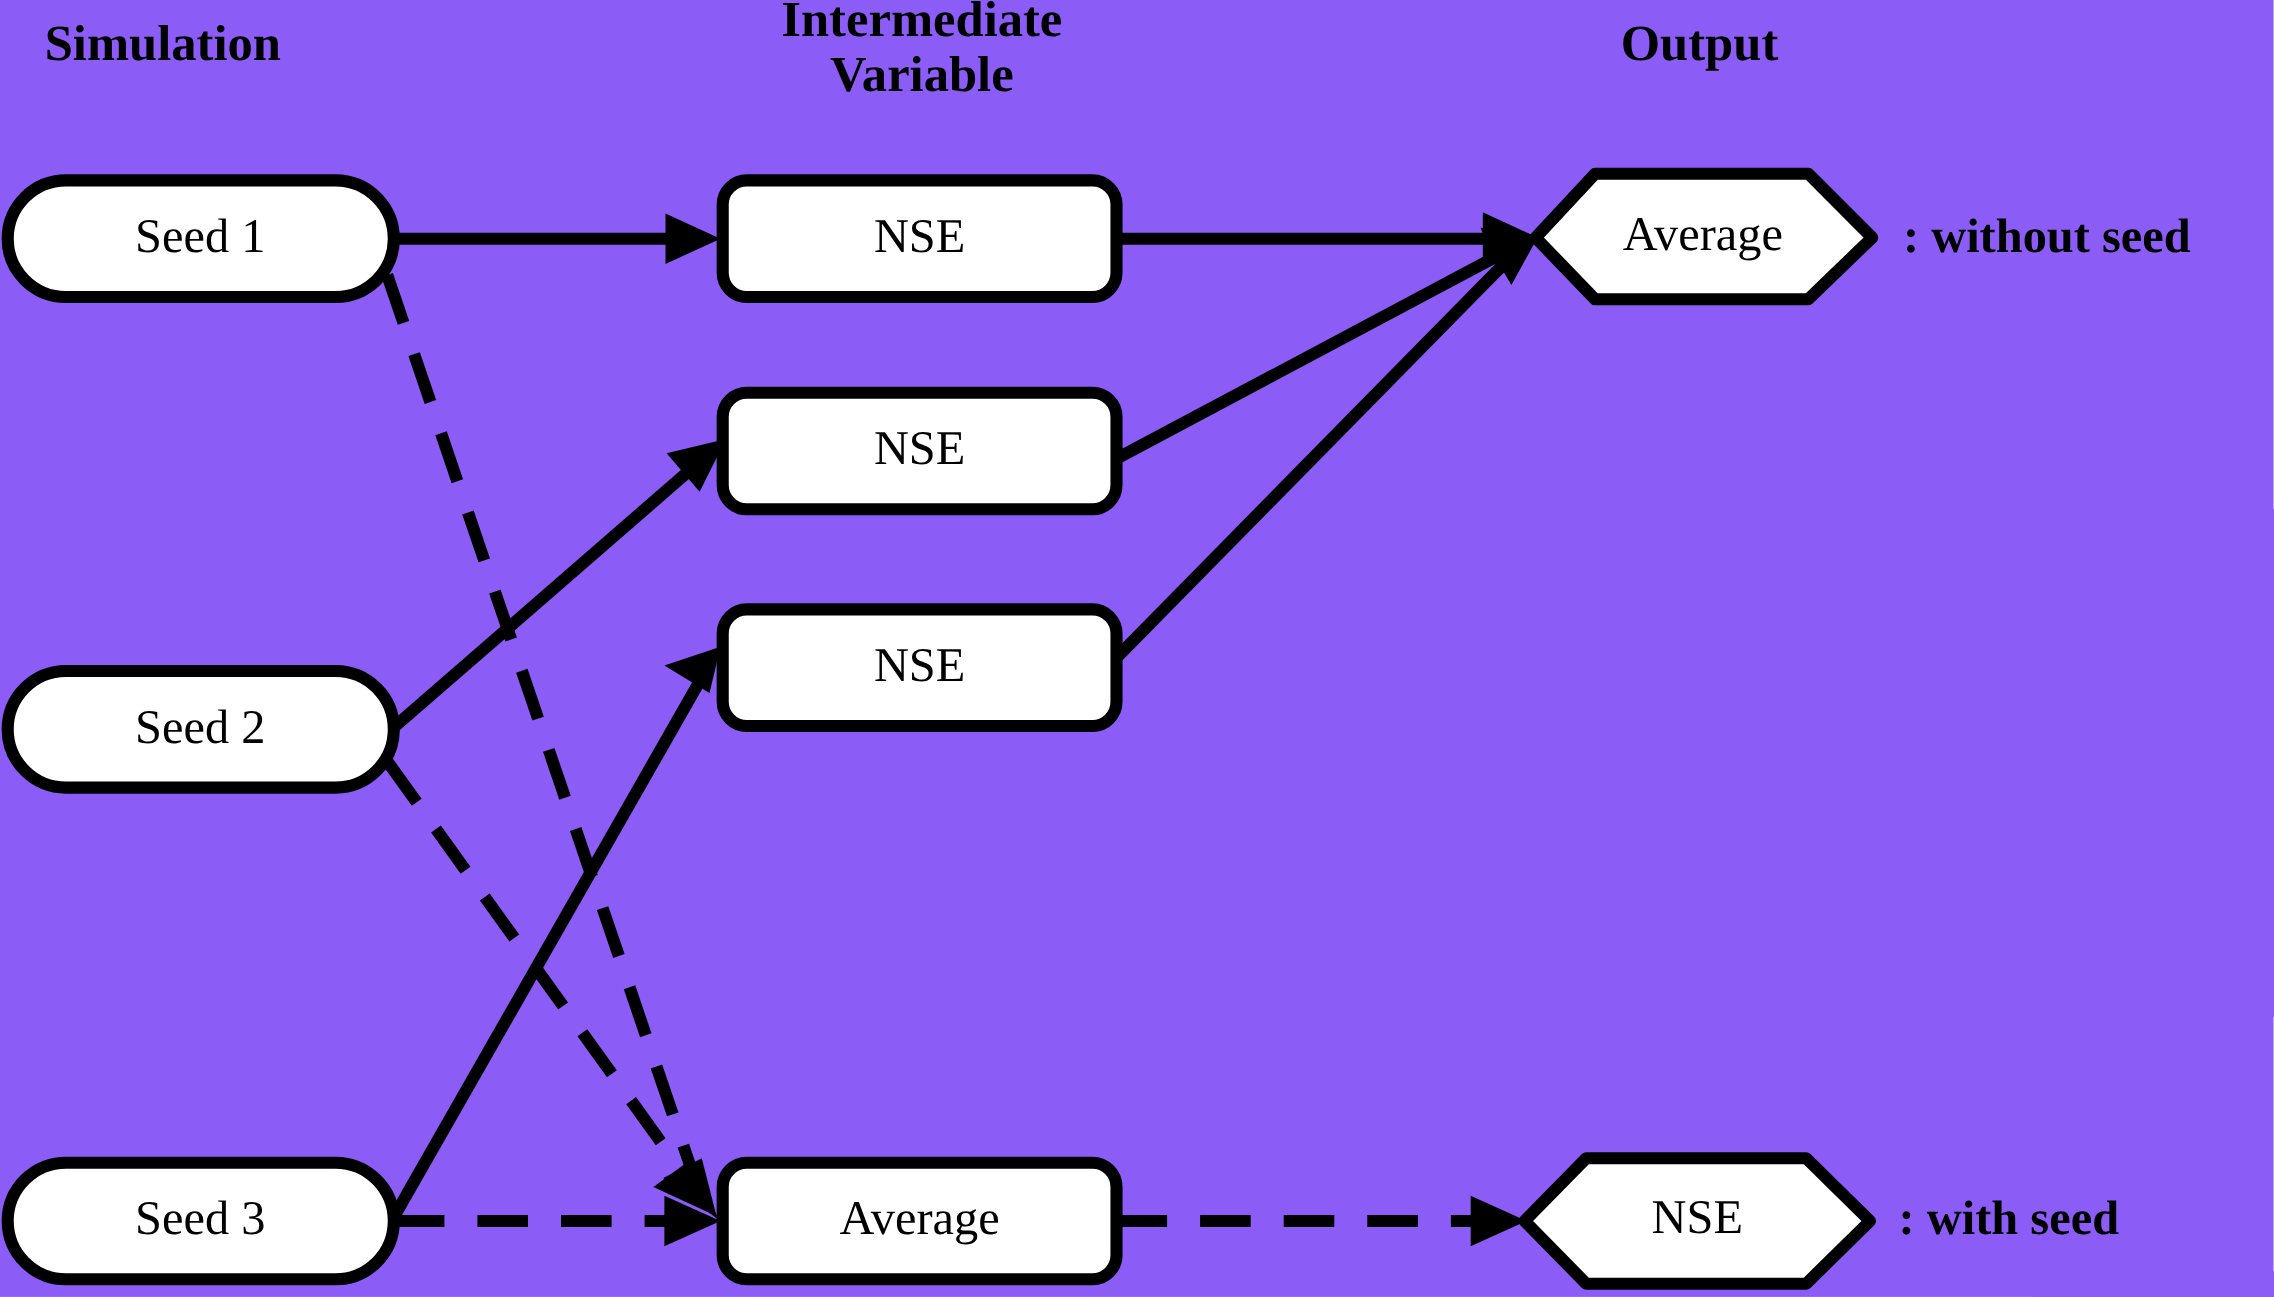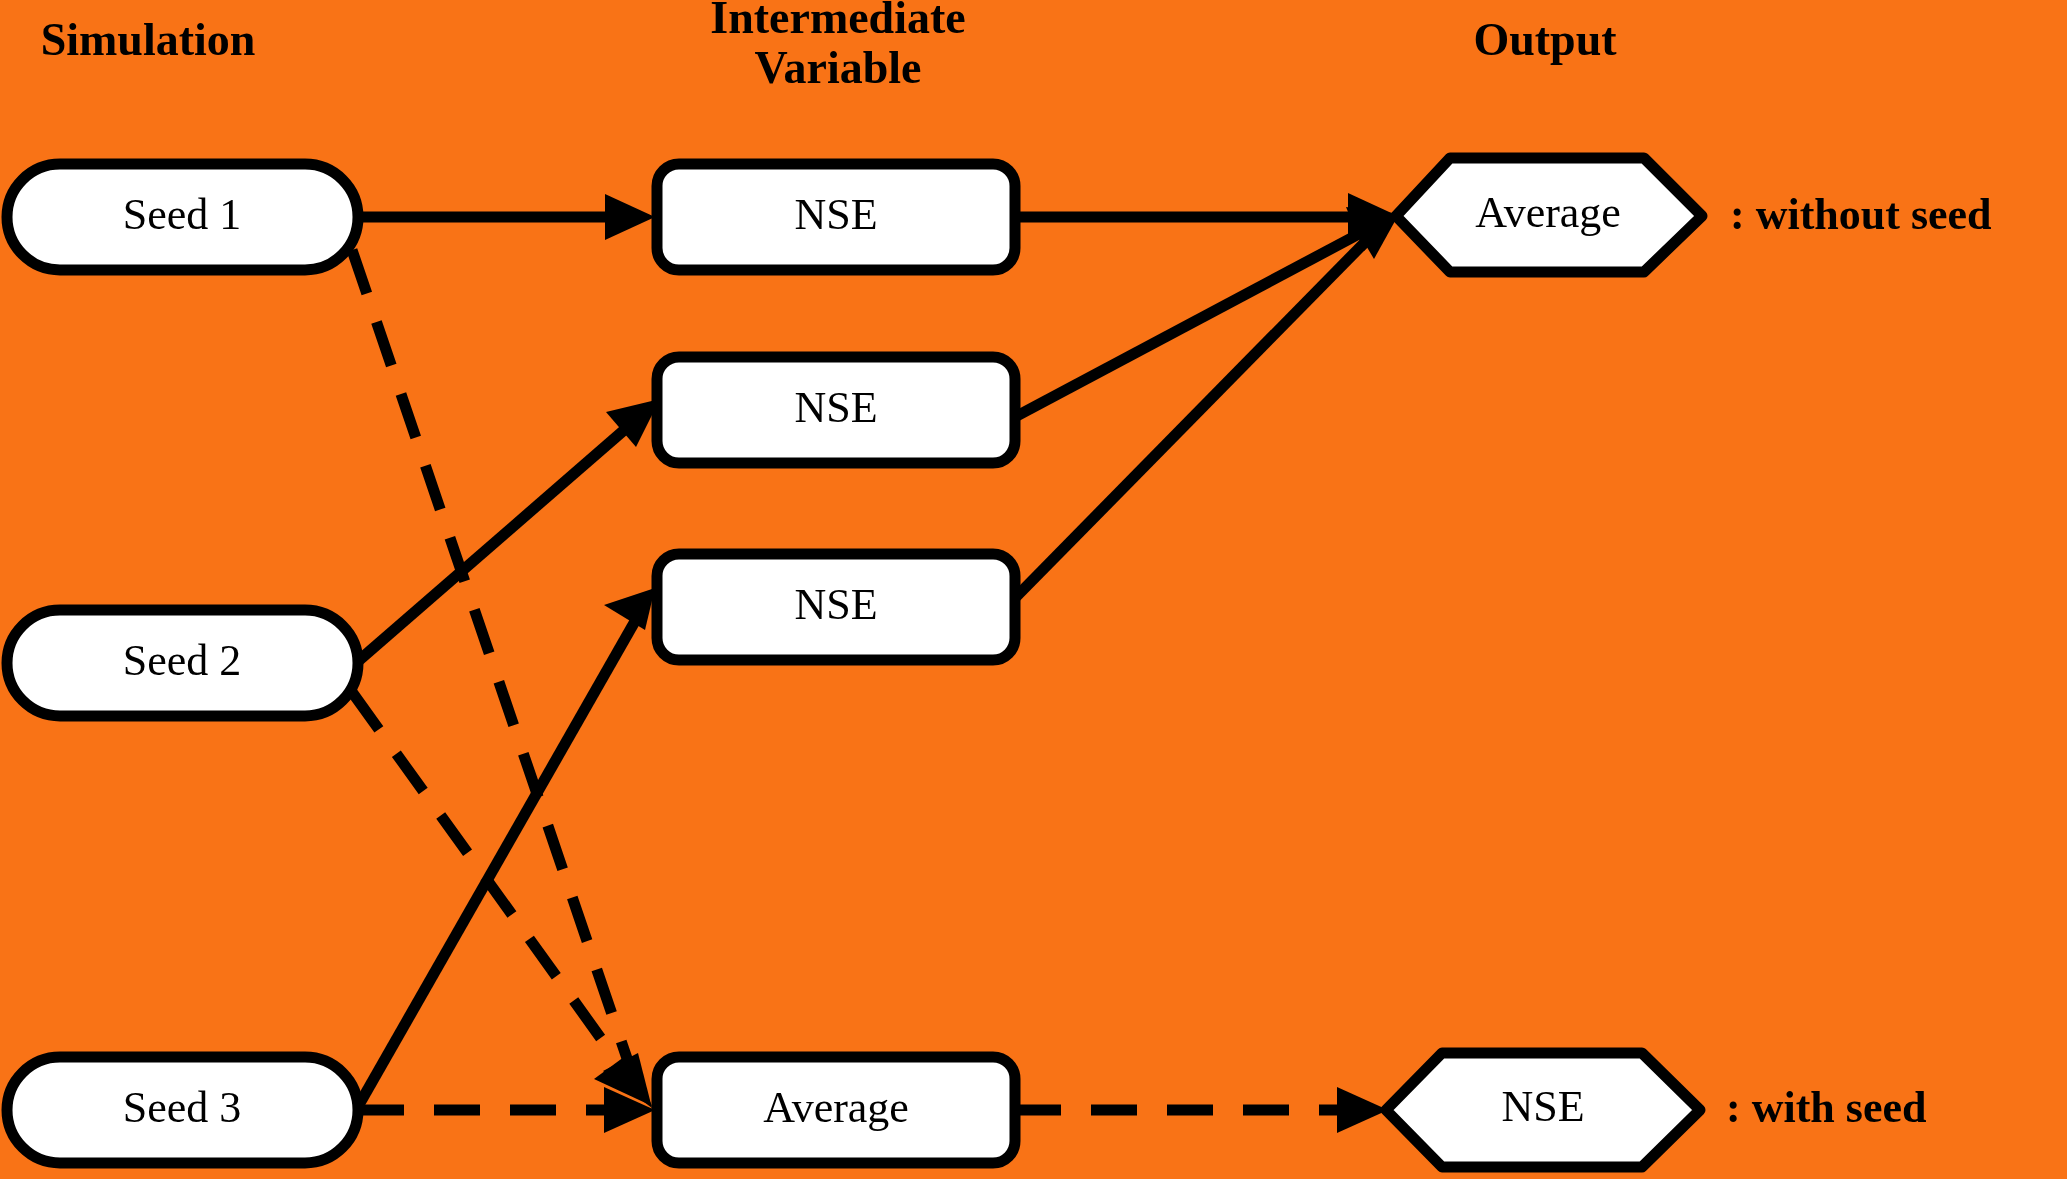--- a/index.html
+++ b/index.html
@@ -7,21 +7,21 @@
     padding: 0;
     background: #ffffff;
   }
   body {
     font-family: "Liberation Serif", "DejaVu Serif", serif;
   }
   #stage {
     position: relative;
     width: 2067px;
     height: 1179px;
-    background: #f97316;
+    background: #8b5cf6;
     overflow: hidden;
   }
   svg#diagram {
     position: absolute;
     left: 0;
     top: 0;
     width: 2067px;
     height: 1179px;
   }
   .col-header {

